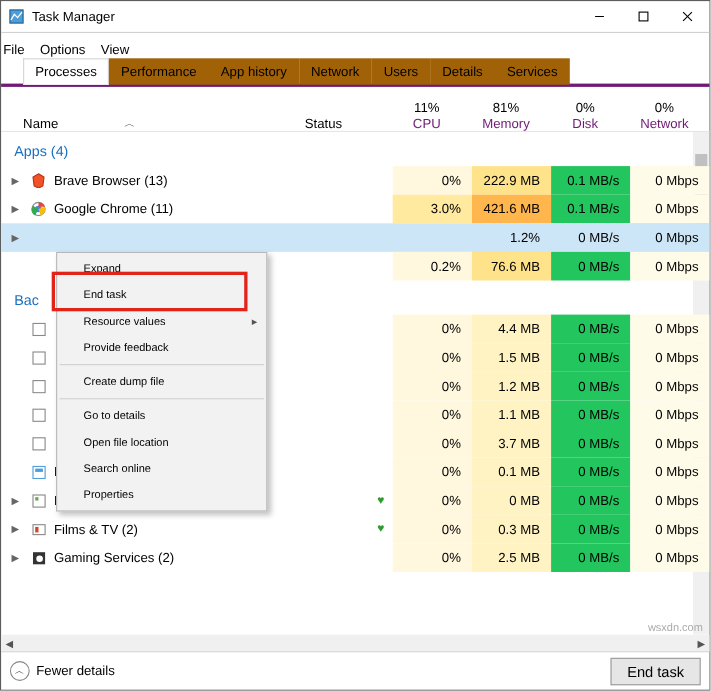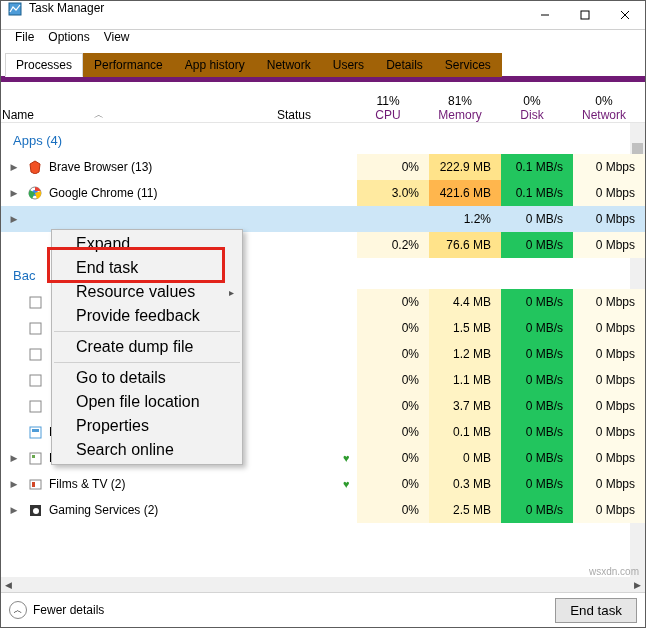--- a/index.html
+++ b/index.html
@@ -1,26 +1,26 @@
 <!DOCTYPE html>
 <html><head>
 <meta charset="utf-8">
 <style>
 html,body{margin:0;padding:0;font-family:"Segoe UI",Tahoma,sans-serif;font-size:12px;color:#000;background:#fff;width:646px;height:628px;overflow:hidden}
 .window{width:646px;height:628px;border:1px solid #5c5c5c;box-sizing:border-box;display:flex;flex-direction:column;position:relative}
-.titlebar{height:28px;display:flex;align-items:flex-start;padding-left:6px;border-bottom:1px solid #d0d0d0}
+.titlebar{height:28px;display:flex;align-items:center;padding-left:6px;border-bottom:1px solid #d0d0d0}
 .titlebar .icon{width:16px;height:16px;margin-right:6px;display:flex;align-items:center;justify-content:center}
 .titlebar .title{flex:1}
 .winbtn{width:40px;height:28px;display:flex;align-items:center;justify-content:center}
-.menubar{height:22px;display:flex;align-items:flex-start;padding-left:14px;gap:14px;font-size:12px}
-.tabs{display:flex;border-bottom:6px solid #701a75;padding-left:4px}
+.menubar{height:22px;display:flex;align-items:flex-end;padding-left:2px;gap:14px;font-size:12px}
+.tabs{display:flex;border-bottom:3px solid #701a75;padding-left:20px}
 .tab{padding:4px 10px;border:1px solid transparent;border-bottom:none;position:relative;top:1px;background:#a16207}
 .tab.active{border-color:#d4d4d4;border-bottom:1px solid #fff;background:#fff}
 .header-row{display:flex;align-items:flex-end;height:40px;border-bottom:1px solid #e5e5e5;font-size:12px}
-.col-name{flex:1;padding-left:1px;display:flex;gap:60px}
+.col-name{flex:1;padding-left:20px;display:flex;gap:60px}
 .sort-ind{color:#555;font-size:10px}
 .col-status{width:80px}
 .col{width:72px;text-align:center;padding-right:10px;box-sizing:border-box}
 .col .pct{display:block}
 .col .lbl{display:block;color:#701a75}
 .body{flex:1;overflow:hidden;position:relative}
 .scrollbar{position:absolute;right:0;top:0;bottom:0;width:15px;background:#f0f0f0}
 .scrollbar .thumb{position:absolute;left:2px;right:2px;top:20px;height:70px;background:#c0c0c0}
 .group-label{padding:10px 0 6px 12px;color:#1a6fbf;font-size:13px}
 .row{display:flex;align-items:center;height:26px;position:relative}
@@ -33,21 +33,21 @@
 .c-cpu{background:#fff8df}
 .c-cpu.m1{background:#ffeaa0}
 .c-mem{background:#fff3c4}
 .c-mem.m1{background:#ffe38a}
 .c-mem.m2{background:#ffb64d}
 .c-disk{background:#22c55e}
 .c-net{background:#fffbe9}
 .row.sel{background:#cde6f7}
 .row.sel .cell{background:#cde6f7}
 .ctxmenu{position:absolute;left:50px;top:228px;width:190px;background:#f2f2f2;border:1px solid #b8b8b8;box-shadow:3px 3px 5px rgba(0,0,0,.25);z-index:10;padding:2px 0}
-.ctxmenu .mi{height:24px;display:flex;align-items:center;padding:0 24px;font-size:16px;position:relative}
+.ctxmenu .mi{height:24px;display:flex;align-items:center;padding:0 24px;font-size:10px;position:relative}
 .ctxmenu .sep{height:1px;background:#d0d0d0;margin:3px 2px}
 .ctxmenu .sub::after{content:"▸";position:absolute;right:8px;font-size:10px;color:#555}
 .hl-box{position:absolute;border:3px solid #e2231a;pointer-events:none;z-index:20}
 .footer{height:34px;display:flex;align-items:center;border-top:1px solid #d4d4d4;padding:0 8px}
 .fewer{display:flex;align-items:center;gap:6px}
 .circ{width:16px;height:16px;border:1px solid #888;border-radius:50%;display:flex;align-items:center;justify-content:center;font-size:9px}
 .btn-end{margin-left:auto;padding:4px 14px;border:1px solid #999;background:#e6e6e6}
 .hscroll{height:15px;background:#f0f0f0;display:flex;align-items:center}
 .hscroll .arr{width:15px;text-align:center;font-size:9px;color:#555}
 .watermark{position:absolute;right:6px;bottom:50px;font-size:10px;color:#aaa;z-index:5}
@@ -350,21 +350,21 @@
   <div class="ctxmenu">
     <div class="mi">Expand</div>
     <div class="mi">End task</div>
     <div class="mi sub">Resource values</div>
     <div class="mi">Provide feedback</div>
     <div class="sep"></div>
     <div class="mi">Create dump file</div>
     <div class="sep"></div>
     <div class="mi">Go to details</div>
     <div class="mi">Open file location</div>
+    <div class="mi">Search online</div>
     <div class="mi">Properties</div>
-    <div class="mi">Search online</div>
   </div>
 
   <div class="hl-box" style="left:46px;top:246px;width:172px;height:30px"></div>
 
   <div class="watermark">wsxdn.com</div>
 
 </div>
 
 </body></html>

